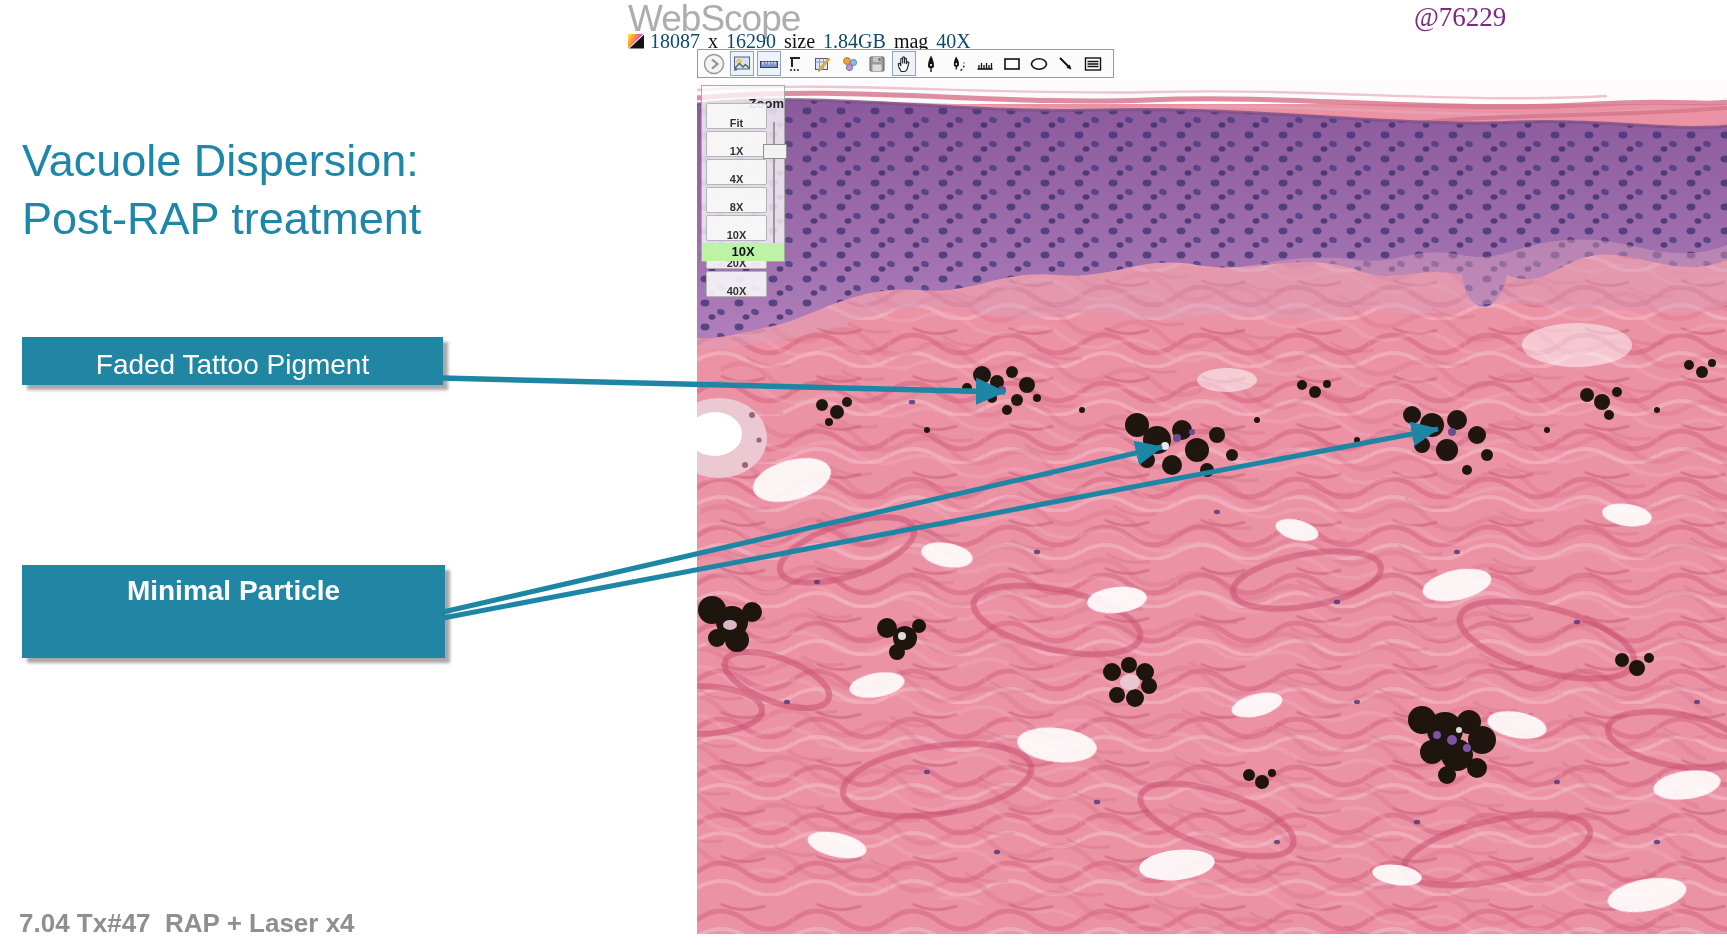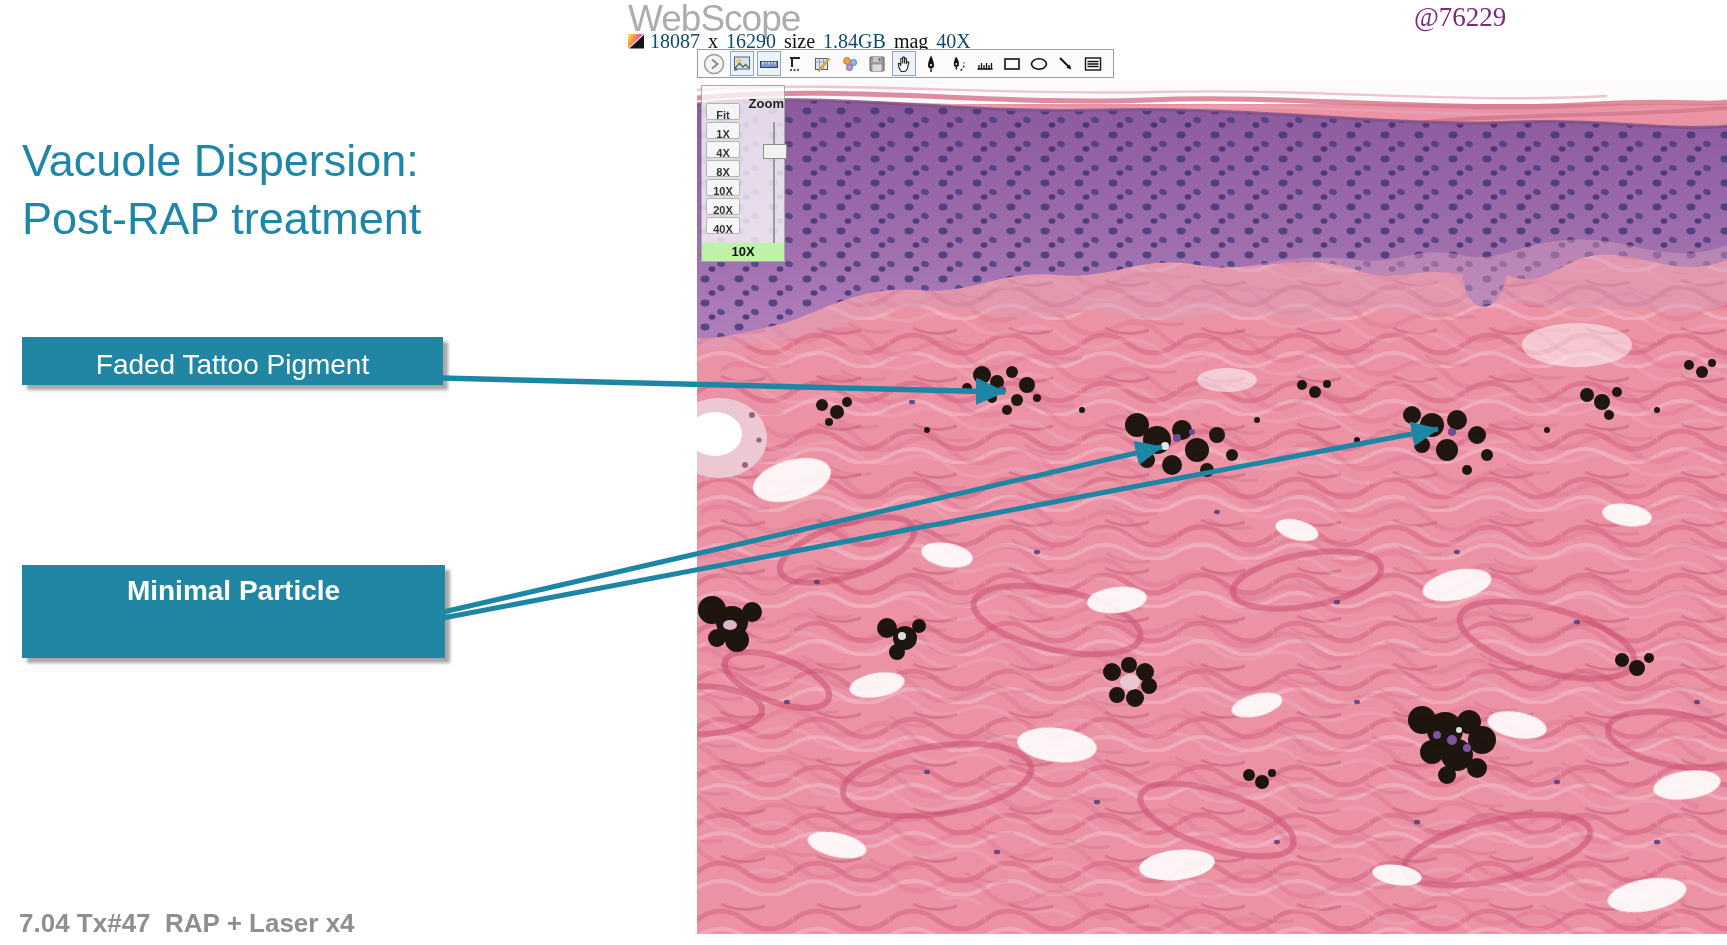--- a/index.html
+++ b/index.html
@@ -43,24 +43,24 @@
   .tb-btn.round{width:26px;height:26px;}
   .tb-btn svg{display:block;}
 
   
   .zoom-panel{position:absolute;left:701px;top:85px;width:84px;height:177px;
        background:rgba(252,252,252,.78);border:1px solid #a8a8a8;z-index:10;
        box-sizing:border-box;}
   .zoom-panel .zp-title{font-size:13px;font-weight:bold;color:#222;text-align:right;
        margin-top:10px;}
   .zp-buttons{position:absolute;left:4px;top:17px;width:44px;}
-  .zp-btn{display:block;width:34px;height:17px;margin-bottom:2px;font-size:11px;
+  .zp-btn{display:block;width:61px;height:17px;margin-bottom:2px;font-size:11px;
        font-weight:bold;color:#333;background:rgba(248,248,248,.9);
        border:1px solid #b5b5b5;border-radius:2px;text-align:center;line-height:15px;
-       box-sizing:border-box;padding:4px;cursor:pointer;font-family:"Liberation Sans",sans-serif;}
+       box-sizing:border-box;padding:12px;cursor:pointer;font-family:"Liberation Sans",sans-serif;}
   .zp-slider-track{position:absolute;left:71px;top:36px;width:2px;height:131px;
        background:#9a9a9a;cursor:pointer;}
   .zp-slider-handle{position:absolute;left:61px;top:58px;width:22px;height:13px;
        background:#f2f2f2;border:1px solid #8f8f8f;cursor:grab;}
   .zp-active{position:absolute;left:0;bottom:0;width:100%;height:18px;background:#BEF2A6;
        font-size:13px;font-weight:bold;color:#111;text-align:center;line-height:18px;}
 
   
   .micrograph{position:absolute;left:697px;top:80px;width:1030px;height:854px;
        overflow:hidden;z-index:1;cursor:grab;}

